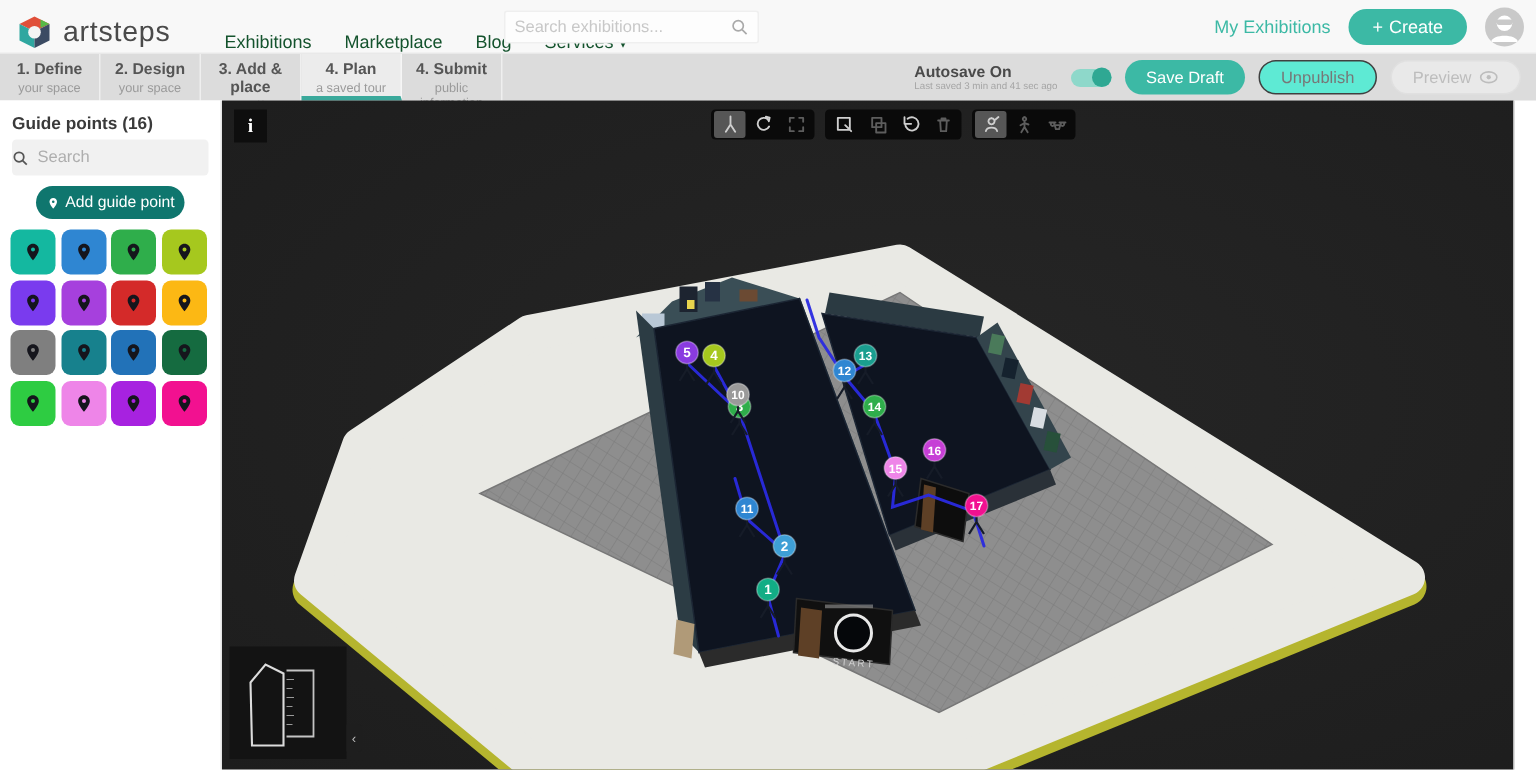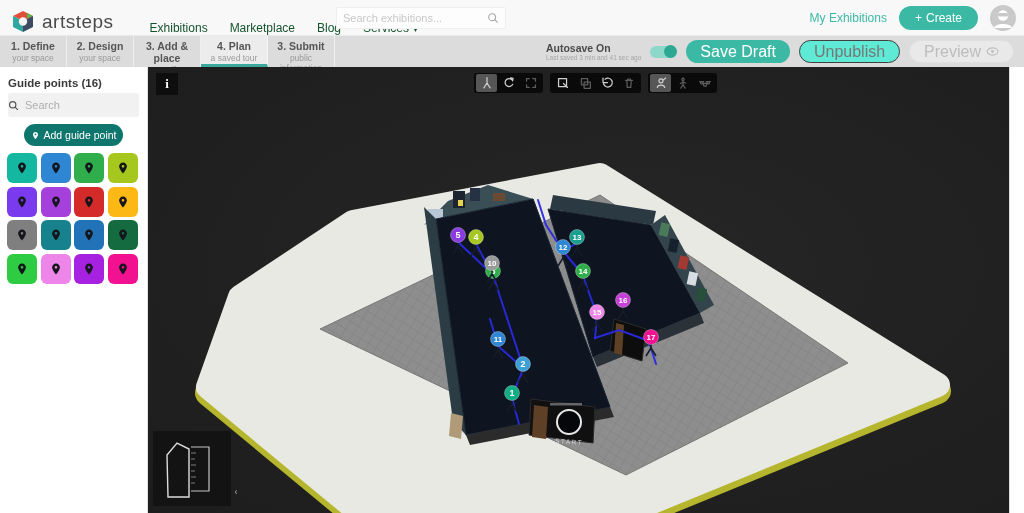--- a/index.html
+++ b/index.html
@@ -34,21 +34,21 @@
   .step .t{ font-size:10.5px; font-weight:bold; color:#555; }
   .step .s{ font-size:8.5px; color:#9a9a9a; margin-top:1px; }
   .step.active{ background:#ececec; border-bottom:3px solid #3aa99b; }
   #steps-right{ position:absolute; right:10px; top:0; height:31px; display:flex; align-items:center; gap:9px; }
   #autosave{ text-align:left; }
   #autosave .t{ font-size:10.5px; font-weight:bold; color:#4a4a4a; }
   #autosave .s{ font-size:6.5px; color:#a5a5a5; }
   #autosave-toggle{ width:27px; height:12px; border-radius:6px; background:#8ed8ca; position:relative; cursor:pointer;}
   #autosave-toggle .knob{ position:absolute; right:0; top:-1px; width:13px; height:13px;
      border-radius:50%; background:#2fa893; }
-  .pill{ height:23px; border-radius:12px; font-size:16px; padding:0 14px; cursor:pointer;
+  .pill{ height:23px; border-radius:12px; font-size:11px; padding:0 14px; cursor:pointer;
     display:flex; align-items:center; gap:5px; }
   #save-draft{ background:var(--accent); color:#fff; border:none; }
   #unpublish{ background:#5eead4; color:#777; border:1px solid #404040; }
   #preview{ background:#e9e9e9; color:#bdbdbd; border:1px solid #e0e0e0; }
 
   
   #sidebar{ position:absolute; left:0; top:67px; width:148px; height:446px;
     background:#fff; border-right:1px solid #e4e4e4; }
   #sb-title{ font-size:11.5px; font-weight:bold; color:#3a3a3a; margin:10px 0 0 8px; }
   #sb-search{ position:absolute; left:8px; top:26px; width:131px; height:24px;
@@ -139,21 +139,21 @@
       </div>
       <div class="step">
         <div class="t">3. Add &amp; place</div>
         <div class="s">your artifacts</div>
       </div>
       <div class="step active">
         <div class="t">4. Plan</div>
         <div class="s">a saved tour</div>
       </div>
       <div class="step">
-        <div class="t">3. Submit</div>
+        <div class="t">4. Submit</div>
         <div class="s">public information</div>
       </div>
     </div>
   <div id="steps-right">
     <div id="autosave">
       <div class="t">Autosave On</div>
       <div class="s">Last saved 3 min and 41 sec ago</div>
     </div>
     <div id="autosave-toggle">
       <div class="knob"></div>

